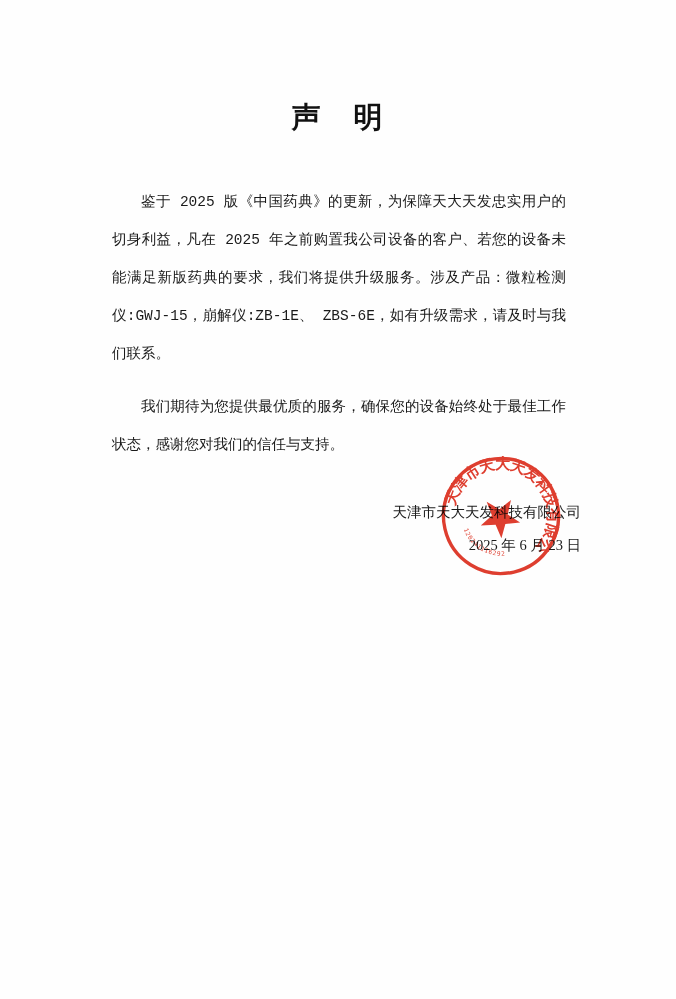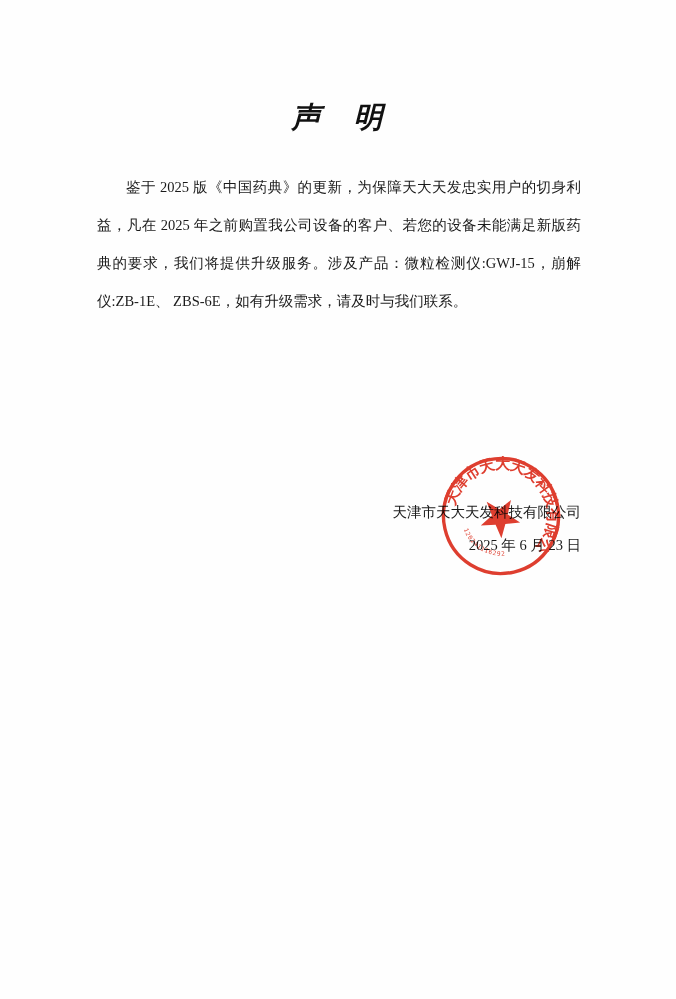--- a/index.html
+++ b/index.html
@@ -17,35 +17,35 @@
   }
   .doc-title {
     position: absolute;
     top: 98px; left: 0; width: 676px;
     text-align: center;
     font-size: 29px;
     font-weight: bold;
     letter-spacing: 2px;
     color: #111;
     white-space: pre;
-    font-style: italic;
   }
   .body-text {
     position: absolute;
     left: 97px; top: 168px;
     width: 484px;
     font-size: 14.5px;
     line-height: 38px;
     text-align: justify;
     text-justify: inter-character;
     color: #1a1a1a;
   }
   .body-text p {
-    margin: 0;
+    margin: 15px;
     text-indent: 2em;
+    font-family: Liberation Mono, monospace;
   }
   .signature-company {
     position: absolute;
     top: 503px; right: 95px;
     font-size: 14.5px;
     color: #1a1a1a;
     white-space: pre;
   }
   .signature-date {
     position: absolute;
@@ -66,20 +66,21 @@
 </style>
 </head>
 <body>
 
 <div class="page">
 
   <div class="doc-title">声　明</div>
 
   <div class="body-text">
     <p>鉴于 2025 版《中国药典》的更新，为保障天大天发忠实用户的切身利益，凡在 2025 年之前购置我公司设备的客户、若您的设备未能满足新版药典的要求，我们将提供升级服务。涉及产品：微粒检测仪:GWJ-15，崩解仪:ZB-1E、 ZBS-6E，如有升级需求，请及时与我们联系。</p>
+    <p>我们期待为您提供最优质的服务，确保您的设备始终处于最佳工作状态，感谢您对我们的信任与支持。</p>
   </div>
 
   <div class="signature-company">天津市天大天发科技有限公司</div>
 
   <div class="signature-date">2025 年 6 月 23 日</div>
 
   <div class="seal">
     <svg viewBox="0 0 140 140" xmlns="http://www.w3.org/2000/svg">
       <defs>
         <path id="ringTopArc" d="M 23,87 A 50,50 0 1 1 117,87" fill="none"></path>

